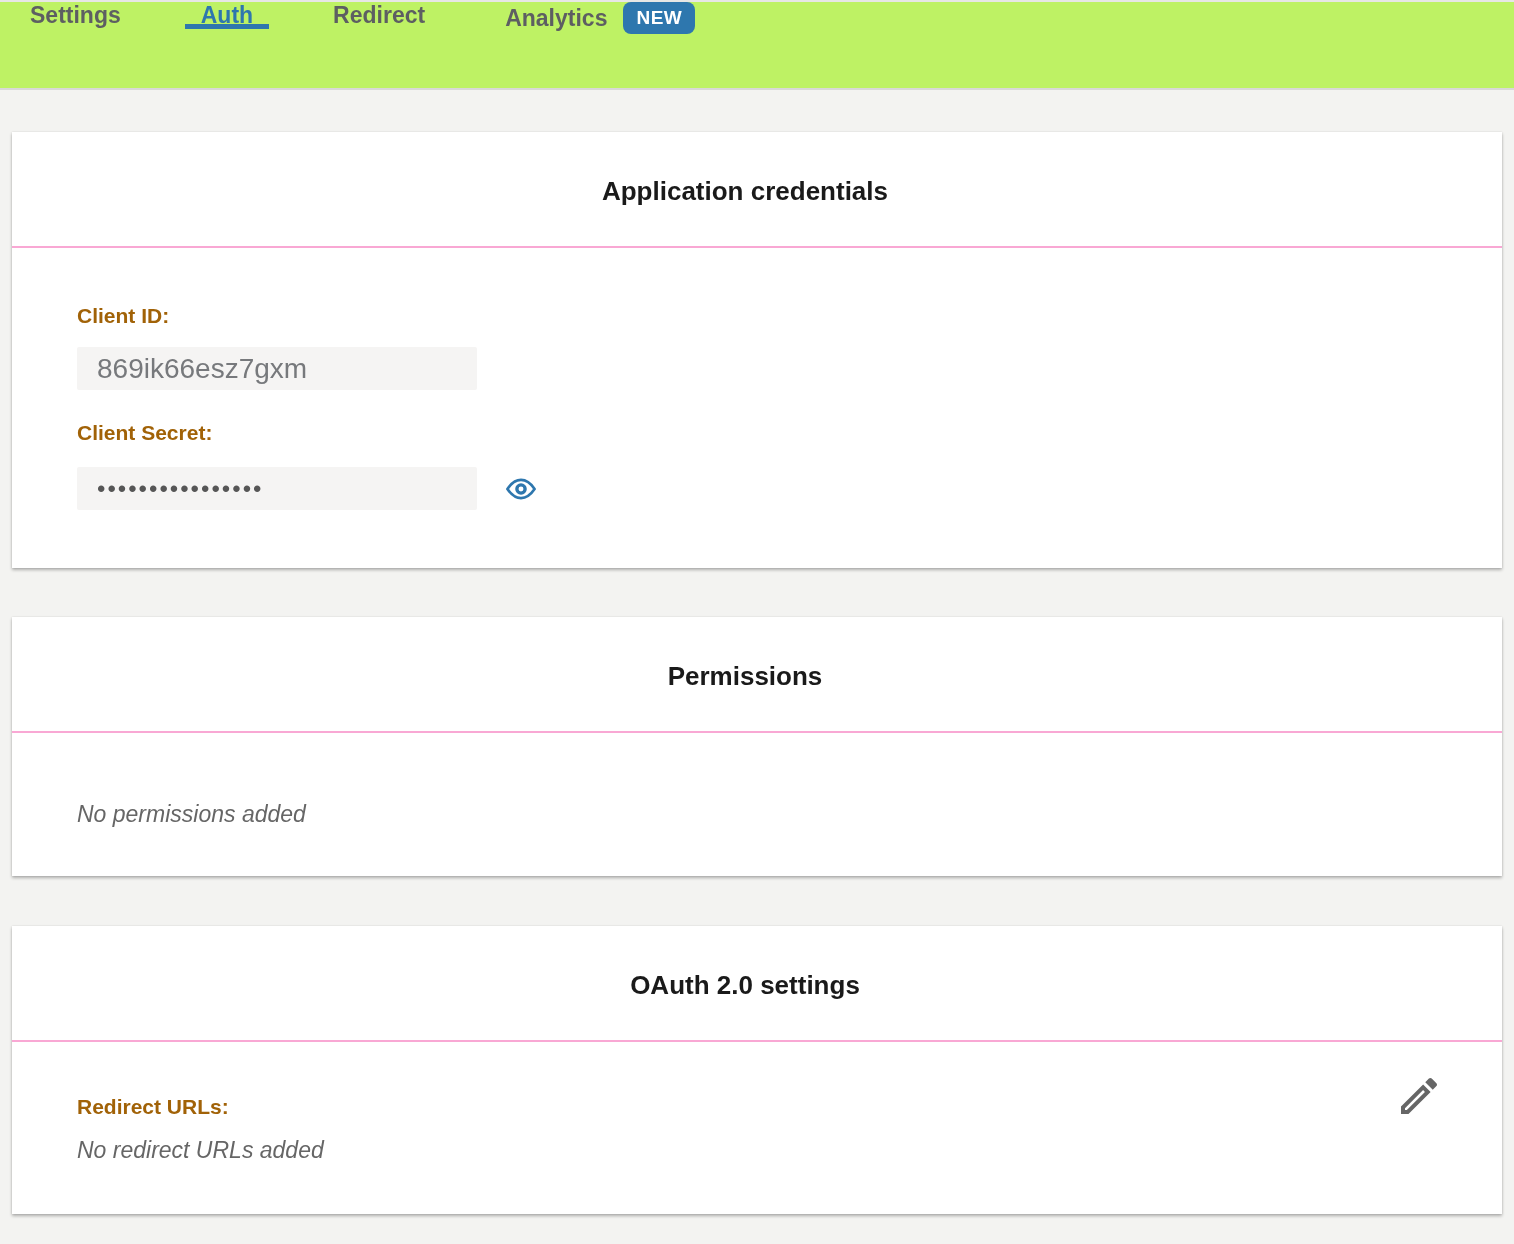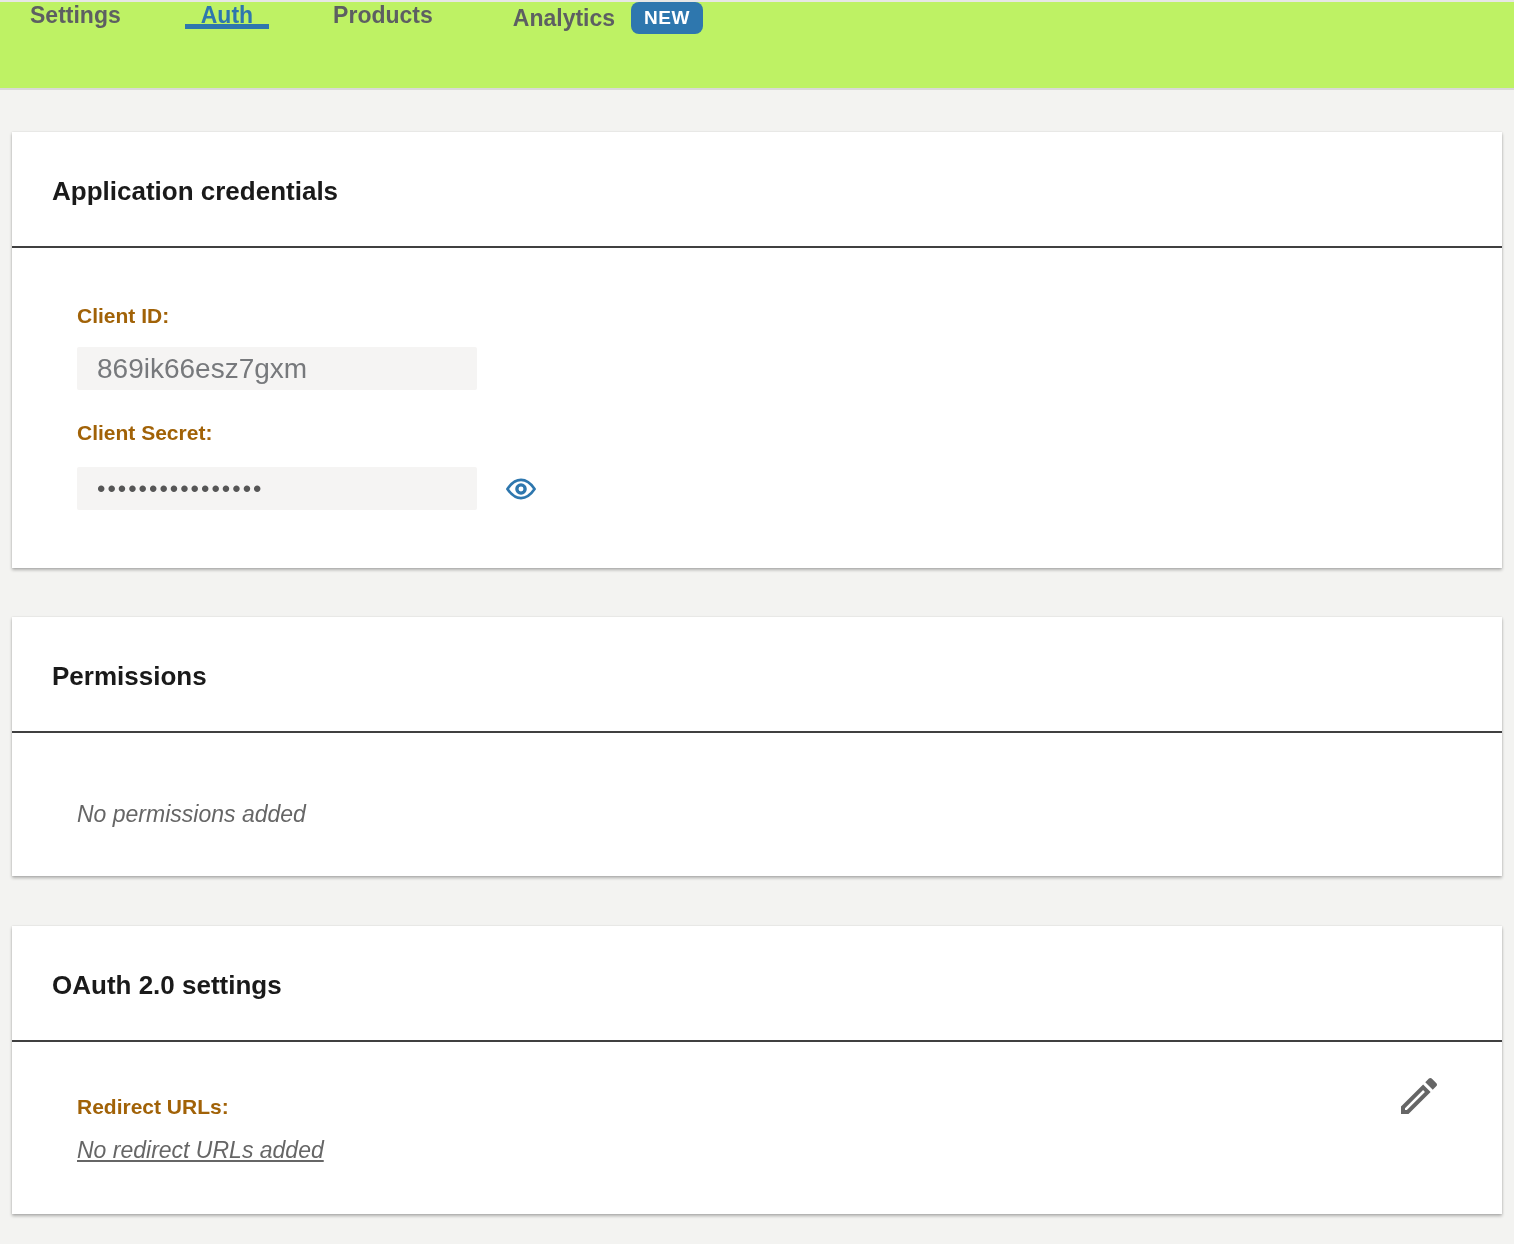--- a/index.html
+++ b/index.html
@@ -55,21 +55,22 @@
     box-shadow: 0 2px 3px rgba(0,0,0,0.28), 0 0 2px rgba(0,0,0,0.10);
   }
   .card-1 { margin-top: 42px; }
   .card-2 { margin-top: 49px; }
   .card-3 { margin-top: 50px; }
   .card-header {
     padding: 44px 64px 39px 40px;
     font-size: 26px;
     font-weight: 700;
     color: #1a1a1a;
-    border-bottom: 2px solid #404040;
+    border-bottom: 2px solid #f9a8d4;
+    text-align: center;
   }
 
   
   .cred-body { padding: 56px 64px 58px 65px; }
   .field-label {
     font-size: 21px;
     font-weight: 700;
     color: #a16207;
   }
   .label-secret { margin-top: 31px; }
@@ -112,38 +113,38 @@
     font-size: 23px;
     font-style: italic;
     color: #666666;
   }
 
   
   .oauth-body {
     position: relative;
     padding: 53px 64px 50px 65px;
   }
-  .oauth-empty { margin-top: 18px; text-decoration: underline; }
+  .oauth-empty { margin-top: 18px; }
   .pencil-btn {
     position: absolute;
     top: 30px;
     right: 59px;
     background: none;
     border: none;
     padding: 0;
     cursor: pointer;
   }
 </style>
 </head>
 <body>
 
 <nav class="tabbar">
   <div class="tab">Settings</div>
   <div class="tab active">Auth</div>
-  <div class="tab">Products</div>
+  <div class="tab">Redirect</div>
   <div class="tab">
     <span>Analytics</span>
     <span class="badge">NEW</span>
   </div>
 </nav>
 
 <section class="card card-1">
   <div class="card-header">Application credentials</div>
   <div class="cred-body">
 

